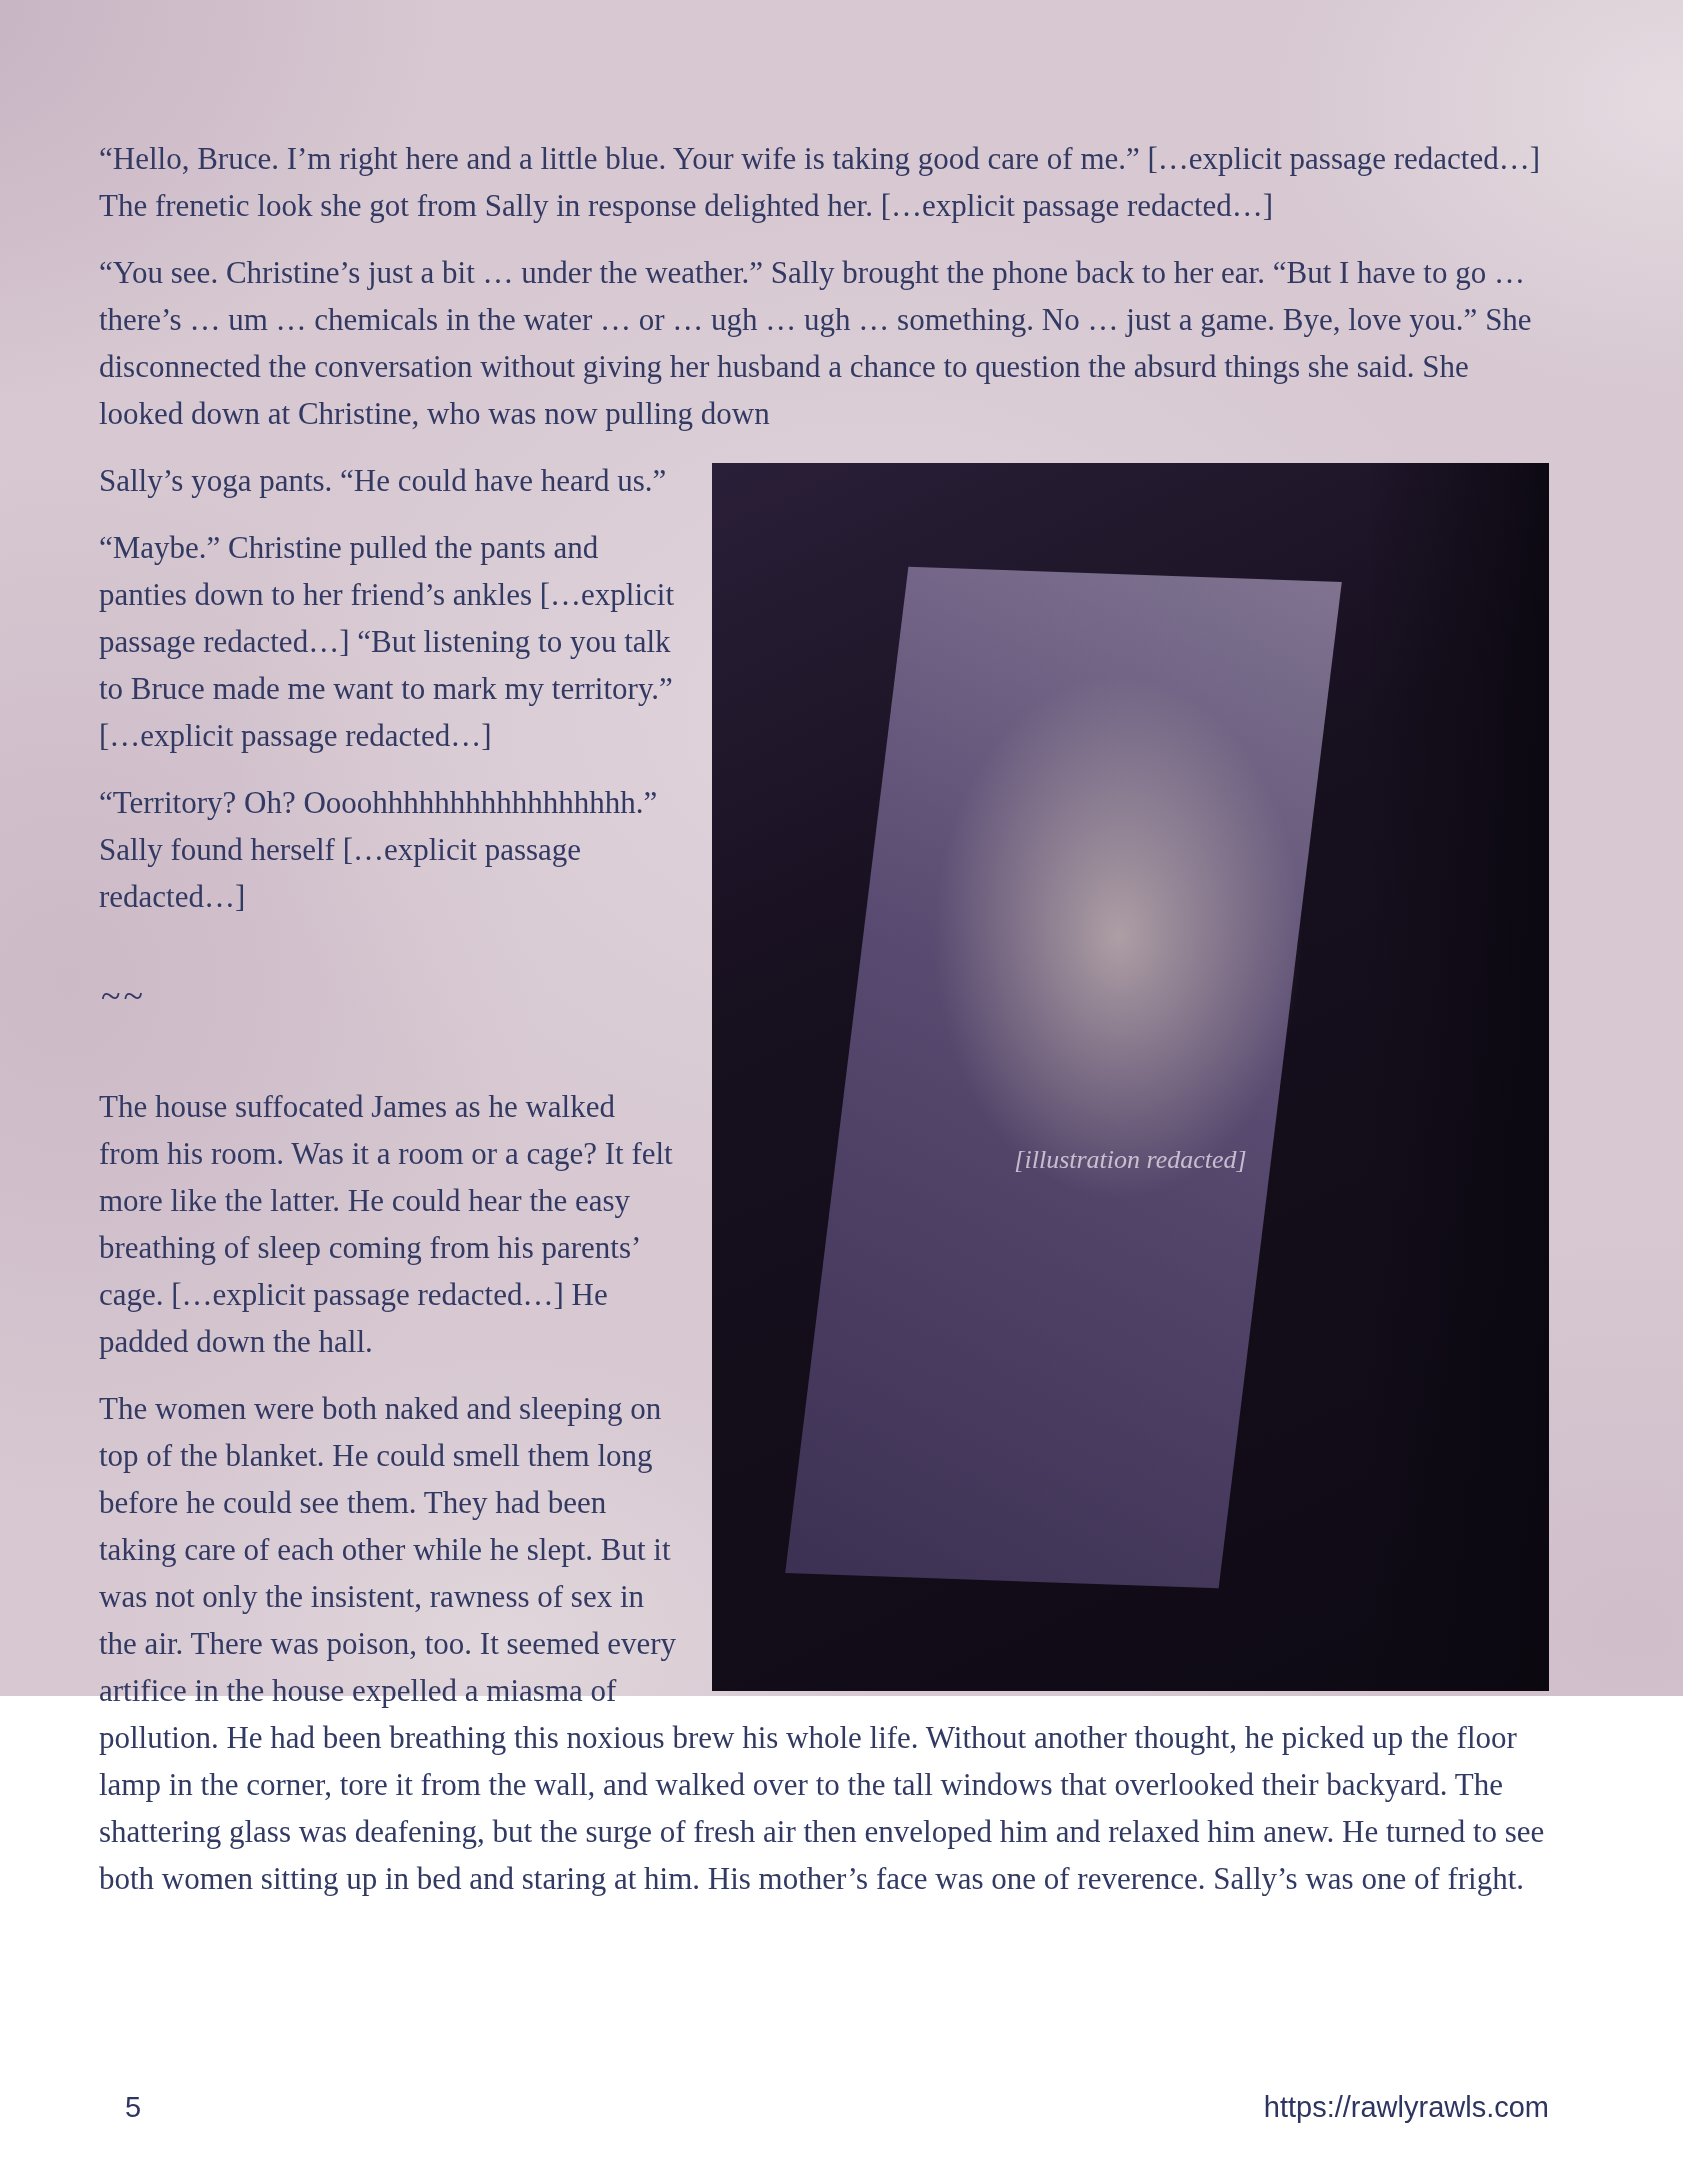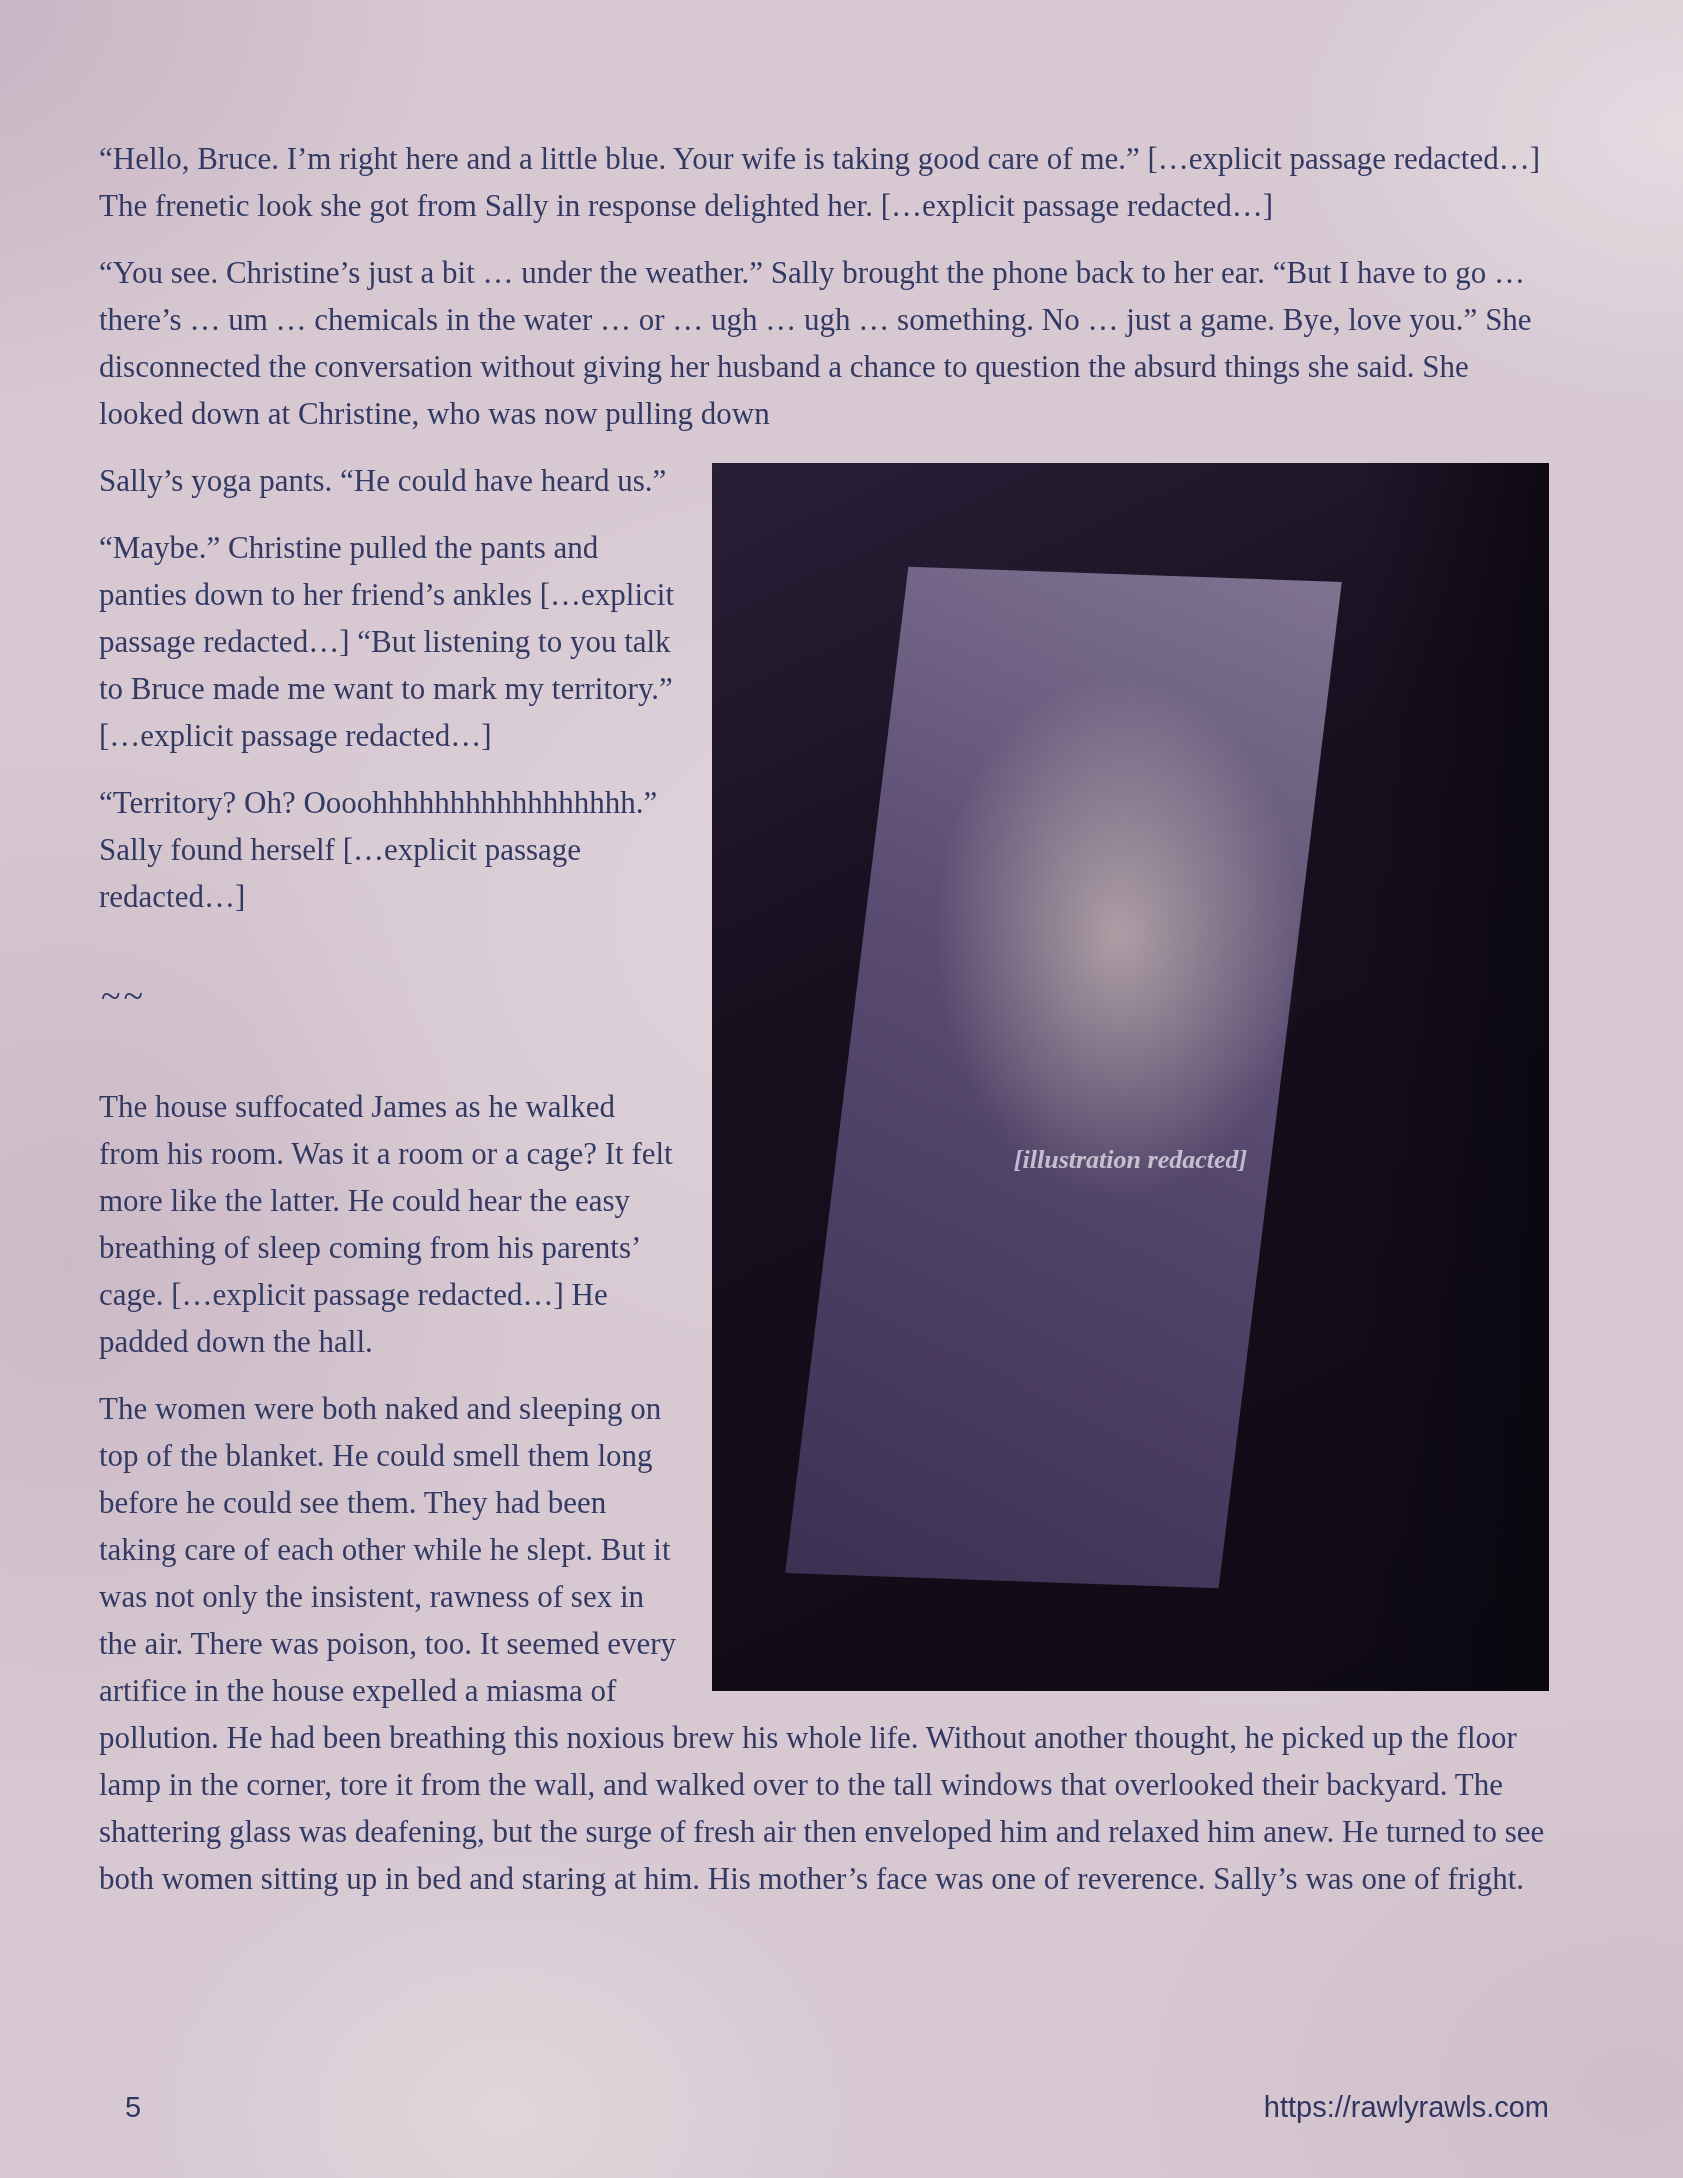--- a/index.html
+++ b/index.html
@@ -4,21 +4,21 @@
 <style>
   html, body { margin: 0; padding: 0; }
   body {
     width: 1683px; height: 2178px;
     font-family: "Liberation Serif", serif;
     overflow: hidden;
   }
 
   .page {
     position: relative;
-    width: 1683px; height: 2178px;
+    width: 1683px; height: 1696px;
     background-color: #d7c8d1;
     background-image:
       radial-gradient(891px 693px at -5% 0%,  #c6b2c2 0%, rgba(198,178,194,0) 60%),
       radial-gradient(693px 495px at 100% 6%, #e5dbe1 0%, rgba(229,219,225,0) 60%),
       radial-gradient(990px 792px at 52% 42%, #e0d4db 0%, rgba(224,212,219,0) 65%),
       radial-gradient(792px 891px at 4% 58%,  #ccbac7 0%, rgba(204,186,199,0) 60%),
       radial-gradient(891px 693px at 97% 96%, #d0bfcb 0%, rgba(208,191,203,0) 60%),
       radial-gradient(644px 495px at 30% 97%, #e1d6dc 0%, rgba(225,214,220,0) 60%),
       radial-gradient(495px 396px at 75% 70%, #ddd0d8 0%, rgba(221,208,216,0) 60%);
     color: #323a64;
@@ -74,21 +74,20 @@
     right: 0; top: 0; width: 22%; height: 100%;
     background: linear-gradient(90deg, rgba(10,7,15,0) 0%, rgba(10,7,15,0.8) 100%);
   }
   .art-caption {
     position: absolute;
     left: 0; right: 0; bottom: 42%;
     text-align: center;
     font-style: italic;
     font-size: 26px;
     color: rgba(235,228,240,0.75);
-    font-weight: bold;
   }
 
   .page-footer {
     position: absolute;
     left: 99px; right: 134px; top: 2091px;
     display: flex;
     justify-content: space-between;
     align-items: baseline;
     font-family: "Liberation Sans", sans-serif;
     font-size: 29px;

